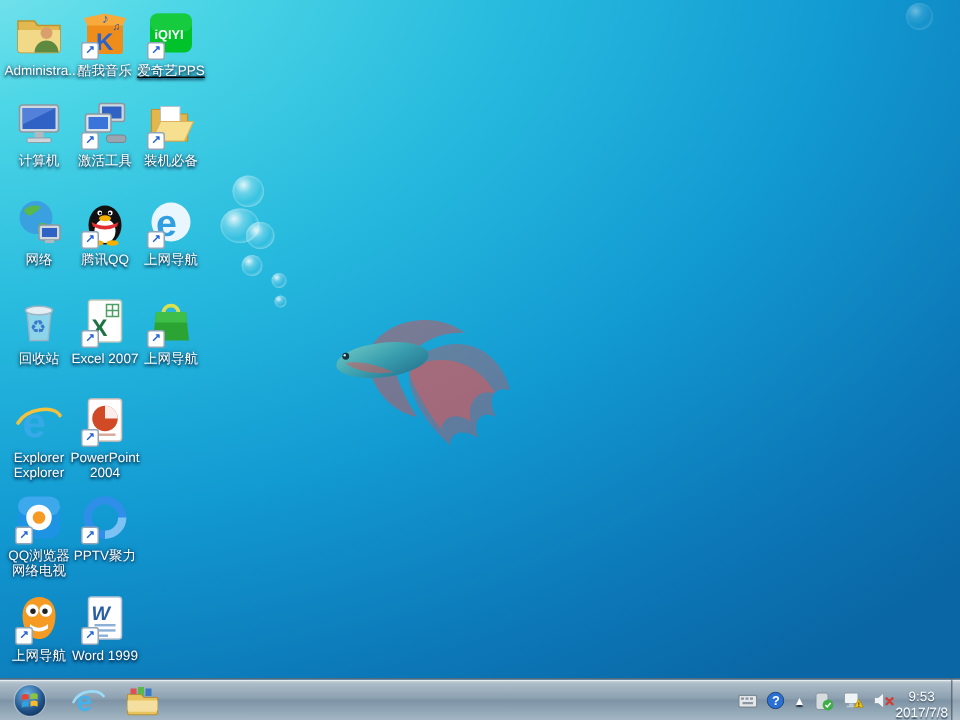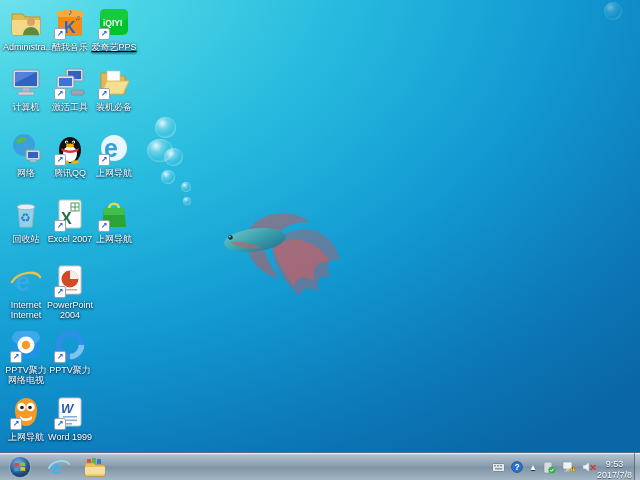--- a/index.html
+++ b/index.html
@@ -216,21 +216,21 @@
     <div class="lbl">上网导航</div>
   </div>
 
   <div class="cell" style="left:3px;top:264px;">
     <div class="ic">
       <svg width="32" height="32" viewBox="0 0 32 32">
         <text x="5" y="27" font-size="28" font-weight="bold" fill="#36a9e8">e</text>
         <path d="M2,18 C8,8 26,6 30,13" stroke="#f3c13d" stroke-width="2.4" fill="none" stroke-linecap="round"></path>
       </svg>
     </div>
-    <div class="lbl">Internet Internet</div>
+    <div class="lbl">Explorer Explorer</div>
   </div>
   <div class="cell" style="left:47px;top:264px;">
     <div class="ic">
       <svg width="32" height="32" viewBox="0 0 32 32">
         <rect x="5" y="2" width="22" height="28" rx="2" fill="#fff" stroke="#d8c2ba"></rect>
         <circle cx="16" cy="15" r="8.5" fill="#d04a26"></circle>
         <path d="M16,15 L16,6.5 A8.5,8.5 0 0 1 24.5,15 Z" fill="#fff" opacity=".9"></path>
         <rect x="9" y="25" width="14" height="1.6" fill="#d8a898"></rect>
       </svg>
       <span class="sc">↗</span>
@@ -241,21 +241,21 @@
   <div class="cell" style="left:3px;top:329px;">
     <div class="ic">
       <svg width="32" height="32" viewBox="0 0 32 32">
         <rect x="2" y="2" width="28" height="28" rx="7" fill="#1d93e4"></rect>
         <rect x="2" y="2" width="28" height="13" rx="7" fill="#4db0ef" opacity=".7"></rect>
         <circle cx="16" cy="16" r="8.5" fill="#fff"></circle>
         <circle cx="16" cy="16" r="4.2" fill="#f59a23"></circle>
       </svg>
       <span class="sc">↗</span>
     </div>
-    <div class="lbl">PPTV聚力 网络电视</div>
+    <div class="lbl">QQ浏览器 网络电视</div>
   </div>
   <div class="cell" style="left:47px;top:329px;">
     <div class="ic">
       <svg width="32" height="32" viewBox="0 0 32 32">
         <circle cx="16" cy="16" r="11.5" fill="none" stroke="#2f8ee8" stroke-width="5.5"></circle>
         <path d="M27.5,16 a11.5,11.5 0 0 1 -11.5,11.5" fill="none" stroke="#7cc3f4" stroke-width="5.5"></path>
       </svg>
       <span class="sc">↗</span>
     </div>
     <div class="lbl">PPTV聚力</div>

